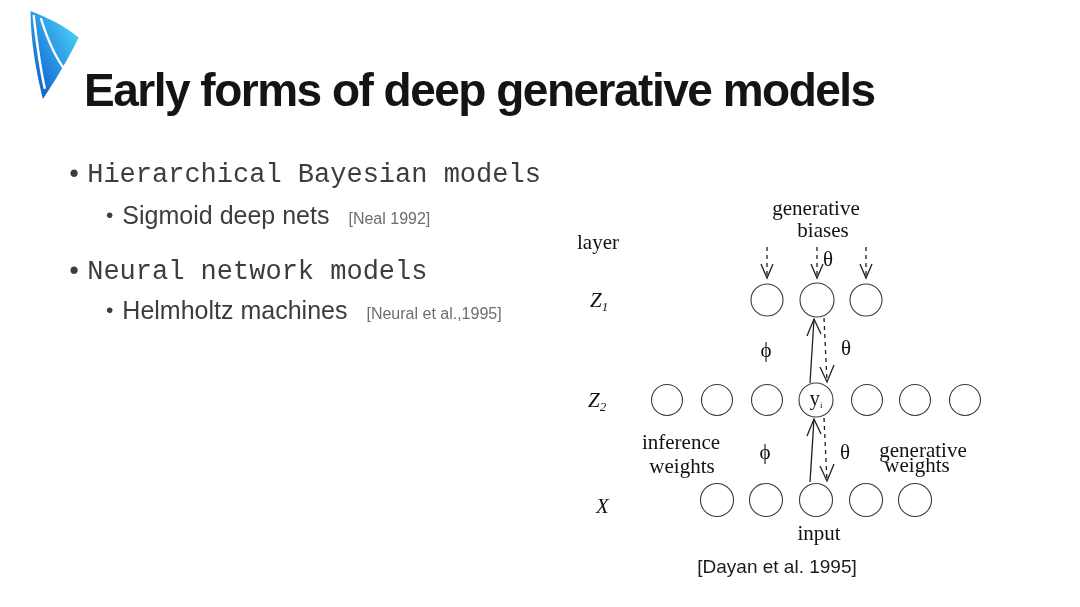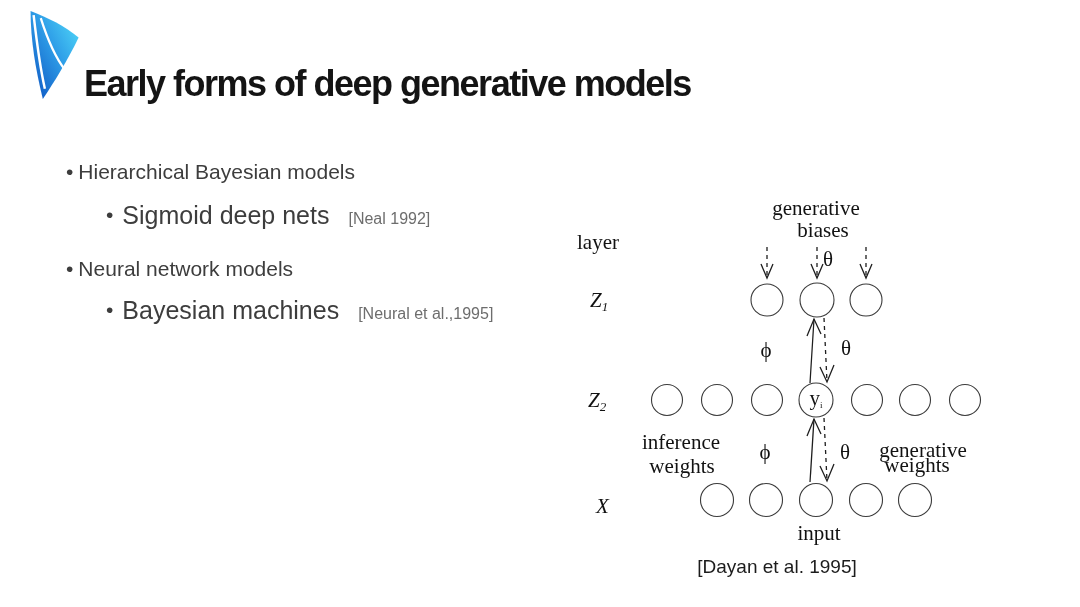--- a/index.html
+++ b/index.html
@@ -2,26 +2,26 @@
 <html><head>
 <meta charset="utf-8">
 <style>
   html,body { margin:0; padding:0; }
   body {
     width:1080px; height:607px; position:relative; overflow:hidden;
     background:#ffffff; font-family:"Liberation Sans", sans-serif;
   }
   .slide-title {
     position:absolute; left:84px; top:63px;
-    font-size:36px; font-weight:700; color:#141414;
+    font-size:46px; font-weight:700; color:#141414;
     letter-spacing:-1.5px; white-space:nowrap;
   }
   .logo { position:absolute; left:20px; top:9px; width:62px; height:92px; }
   .bullet-line { position:absolute; white-space:nowrap; color:#3d3d3d; }
-  .lvl1 { font-size:21px; }
+  .lvl1 { font-size:27px;font-family:Liberation Mono, monospace; }
   .lvl2 { font-size:25px; }
   .dot1 { margin-right:5px; }
   .dot2 { margin-right:9px; font-size:21px; vertical-align:2px; }
   .cite { font-size:16px; color:#6d6d6d; margin-left:19px; }
   .diagram { position:absolute; left:560px; top:185px; width:440px; height:400px; }
   .node { fill:#ffffff; stroke:#3b3b3b; stroke-width:1.1; }
   .edge { stroke:#1e1e1e; stroke-width:1.3; fill:none; }
   .dash { stroke-dasharray:4 4; }
   .lbl  { font-family:"Liberation Serif", serif; fill:#121212; font-size:21px; }
   .lbl-it { font-style:italic; }
@@ -48,21 +48,21 @@
 <div class="bullet-line lvl1" style="left:66px; top:160px;">
   <span class="dot1">•</span><span>Hierarchical Bayesian models</span>
 </div>
 <div class="bullet-line lvl2" style="left:106px; top:201px;">
   <span class="dot2">•</span><span>Sigmoid deep nets</span><span class="cite">[Neal 1992]</span>
 </div>
 <div class="bullet-line lvl1" style="left:66px; top:257px;">
   <span class="dot1">•</span><span>Neural network models</span>
 </div>
 <div class="bullet-line lvl2" style="left:106px; top:296px;">
-  <span class="dot2">•</span><span>Bayesian machines</span><span class="cite">[Neural et al.,1995]</span>
+  <span class="dot2">•</span><span>Helmholtz machines</span><span class="cite">[Neural et al.,1995]</span>
 </div>
 
 <svg class="diagram" viewBox="0 0 440 400">
 
   <g>
     <line class="edge dash" x1="207" y1="62" x2="207" y2="90"></line>
     <polyline class="edge" points="201,79 207,93 213,79"></polyline>
     <line class="edge dash" x1="257" y1="62" x2="257" y2="90"></line>
     <polyline class="edge" points="251,79 257,93 263,79"></polyline>
     <line class="edge dash" x1="306" y1="62" x2="306" y2="90"></line>

